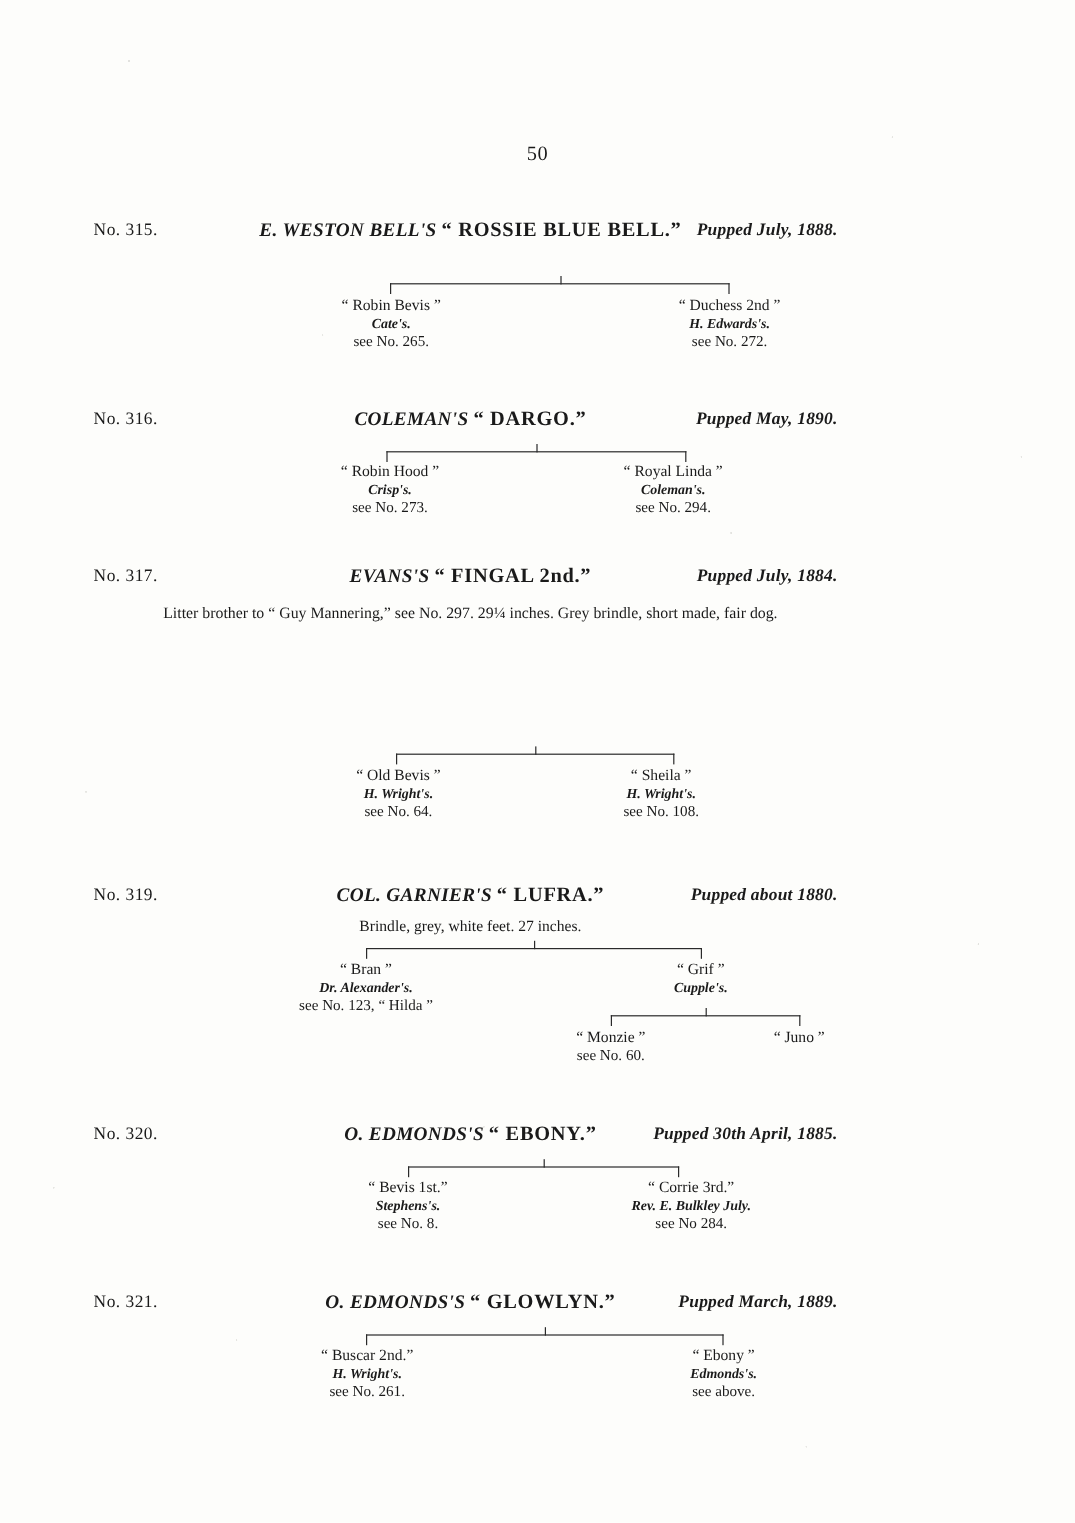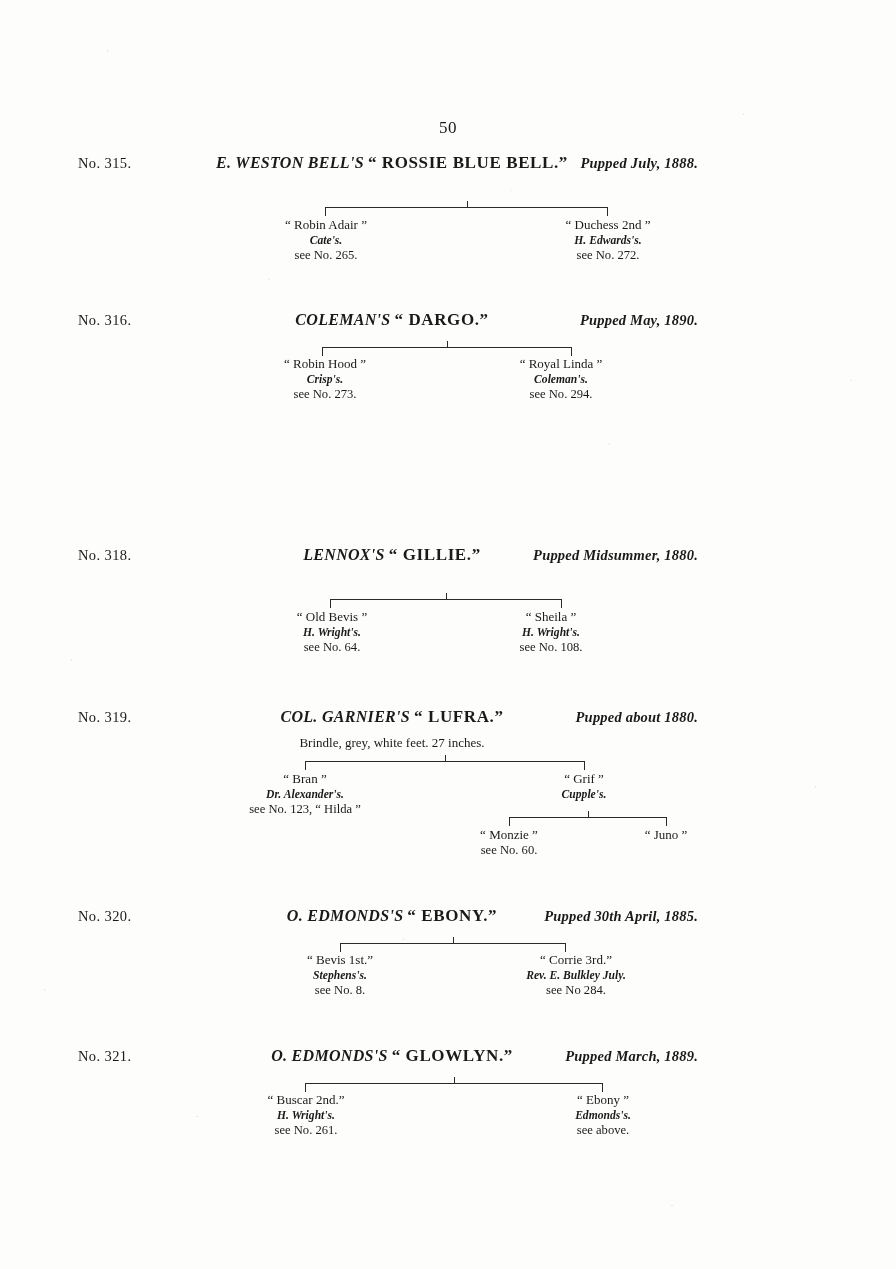--- a/index.html
+++ b/index.html
@@ -49,20 +49,21 @@
     text-align: center;
     font-size: 17px;
     letter-spacing: .5px;
     font-family: "Liberation Serif", serif;
   }
 
   .entry {
     position: absolute;
     left: 0;
     width: 784px;
+    margin-top: 29px;
   }
 
   .entry-head {
     position: relative;
     height: 22px;
   }
   .ref-no {
     position: absolute;
     left: 78px;
     top: 0;
@@ -160,21 +161,21 @@
       <span class="ref-no">No. 315.</span>
       <div class="title">
         <span class="owner">E. WESTON BELL'S</span>
         <span class="dogname">“ ROSSIE BLUE BELL.”</span>
       </div>
       <span class="pupped">Pupped July, 1888.</span>
     </div>
     <div class="brace" style="left:325px; width:283px; top:52px"></div>
     <div class="parents" style="top:62px">
       <div class="parent" style="left:326px">
-        <span class="pname">“ Robin Adair ”</span>
+        <span class="pname">“ Robin Bevis ”</span>
         <span class="owner">Cate's.</span>
         <span class="see">see No. 265.</span>
       </div>
       <div class="parent" style="left:608px">
         <span class="pname">“ Duchess 2nd ”</span>
         <span class="owner">H. Edwards's.</span>
         <span class="see">see No. 272.</span>
       </div>
     </div>
   </div>
@@ -196,30 +197,33 @@
         <span class="see">see No. 273.</span>
       </div>
       <div class="parent" style="left:561px">
         <span class="pname">“ Royal Linda ”</span>
         <span class="owner">Coleman's.</span>
         <span class="see">see No. 294.</span>
       </div>
     </div>
   </div>
 
+  <div class="entry" style="top:443px">
+    <div class="entry-head">
+      <span class="ref-no">No. 317.</span>
+      <div class="title">
+        <span class="owner">EVANS'S</span>
+        <span class="dogname">“ FINGAL 2nd.”</span>
+      </div>
+      <span class="pupped">Pupped July, 1884.</span>
+    </div>
+    <div class="notes">Litter brother to “ Guy Mannering,” see No. 297.   29¼ inches.   Grey brindle, short made, fair dog.</div>
+  </div>
 
   <div class="entry" style="top:547px">
-    <div class="entry-head">
-      <span class="ref-no">No. 318.</span>
-      <div class="title">
-        <span class="owner">LENNOX'S</span>
-        <span class="dogname">“ GILLIE.”</span>
-      </div>
-      <span class="pupped">Pupped Midsummer, 1880.</span>
-    </div>
     <div class="brace" style="left:330px; width:232px; top:52px"></div>
     <div class="parents" style="top:62px">
       <div class="parent" style="left:332px">
         <span class="pname">“ Old Bevis ”</span>
         <span class="owner">H. Wright's.</span>
         <span class="see">see No. 64.</span>
       </div>
       <div class="parent" style="left:551px">
         <span class="pname">“ Sheila ”</span>
         <span class="owner">H. Wright's.</span>

